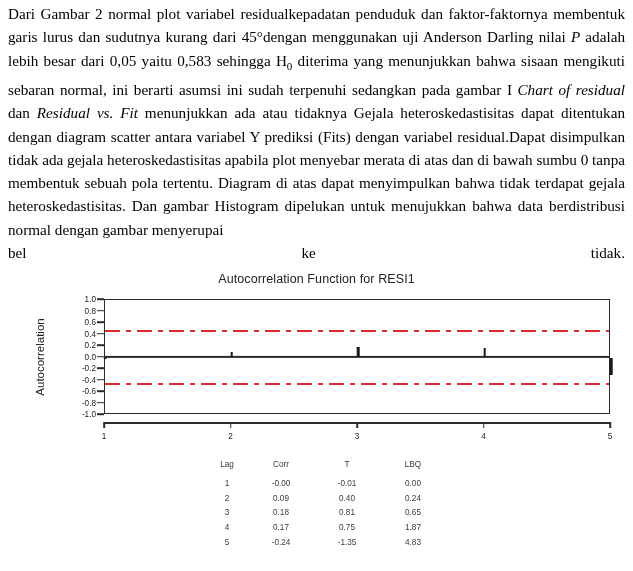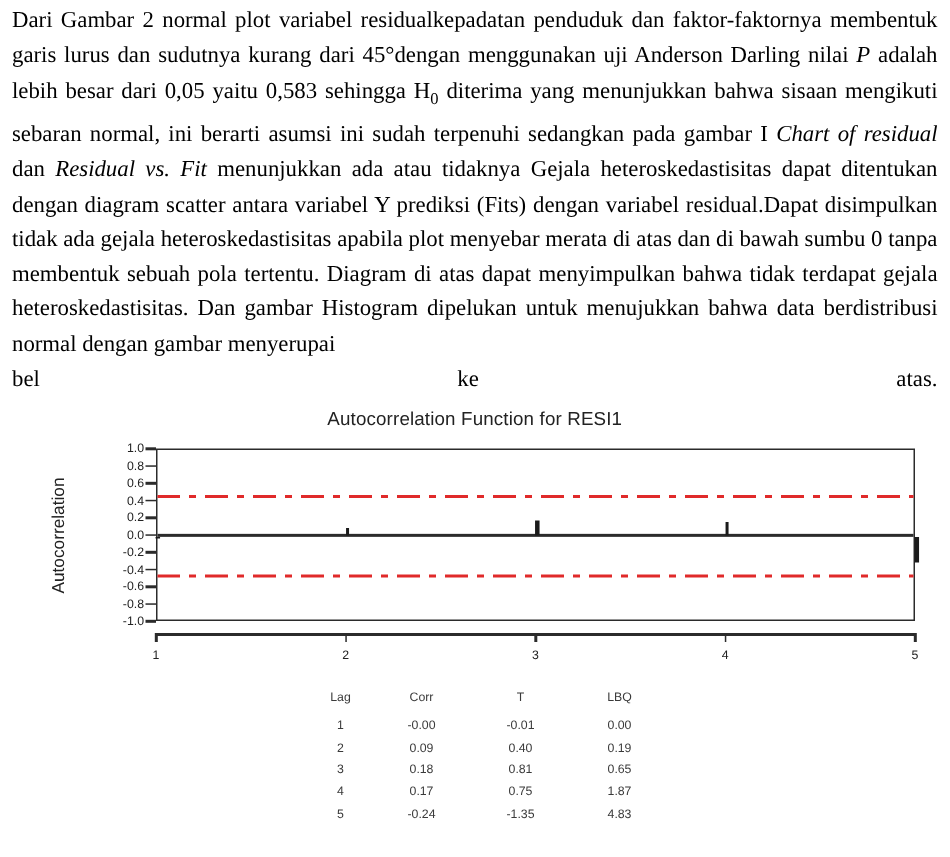--- a/index.html
+++ b/index.html
@@ -198,21 +198,21 @@
   .data-table .c-lbq  { width: 66px; }
 </style>
 </head>
 <body>
 
 <div class="narrative">
   <span id="narrative-body"><span>Dari Gambar  2 normal plot variabel residualkepadatan penduduk dan faktor-faktornya membentuk garis lurus dan sudutnya kurang dari 45°dengan menggunakan uji Anderson Darling nilai </span><span class="it">P</span><span> adalah lebih besar dari 0,05 yaitu 0,583 sehingga H</span><span class="sub">0</span><span> diterima yang menunjukkan bahwa sisaan mengikuti sebaran normal, ini berarti asumsi ini sudah terpenuhi  sedangkan pada gambar I </span><span class="it">Chart of residual</span><span> dan </span><span class="it">Residual vs. Fit</span><span> menunjukkan ada atau tidaknya Gejala heteroskedastisitas dapat ditentukan dengan diagram scatter antara variabel Y prediksi (Fits) dengan variabel residual.Dapat disimpulkan tidak ada gejala heteroskedastisitas apabila plot menyebar merata di atas dan di bawah sumbu 0 tanpa membentuk sebuah pola tertentu. Diagram di atas dapat menyimpulkan bahwa tidak terdapat gejala heteroskedastisitas.  Dan gambar Histogram dipelukan untuk menujukkan bahwa data berdistribusi normal dengan gambar menyerupai</span></span>
   <div class="lastline">
     <span>bel</span>
     <span>ke</span>
-    <span>atas.</span>
+    <span>tidak.</span>
   </div>
 </div>
 
 <div class="chart-block">
   <div class="chart-title">Autocorrelation Function for RESI1</div>
 
   <div class="y-axis-title">
     <span>Autocorrelation</span>
   </div>
 
@@ -286,21 +286,21 @@
       <tr>
         <td class="c-lag">1</td>
         <td class="c-corr">-0.00</td>
         <td class="c-t">-0.01</td>
         <td class="c-lbq">0.00</td>
       </tr>
       <tr>
         <td class="c-lag">2</td>
         <td class="c-corr">0.09</td>
         <td class="c-t">0.40</td>
-        <td class="c-lbq">0.19</td>
+        <td class="c-lbq">0.24</td>
       </tr>
       <tr>
         <td class="c-lag">3</td>
         <td class="c-corr">0.18</td>
         <td class="c-t">0.81</td>
         <td class="c-lbq">0.65</td>
       </tr>
       <tr>
         <td class="c-lag">4</td>
         <td class="c-corr">0.17</td>

